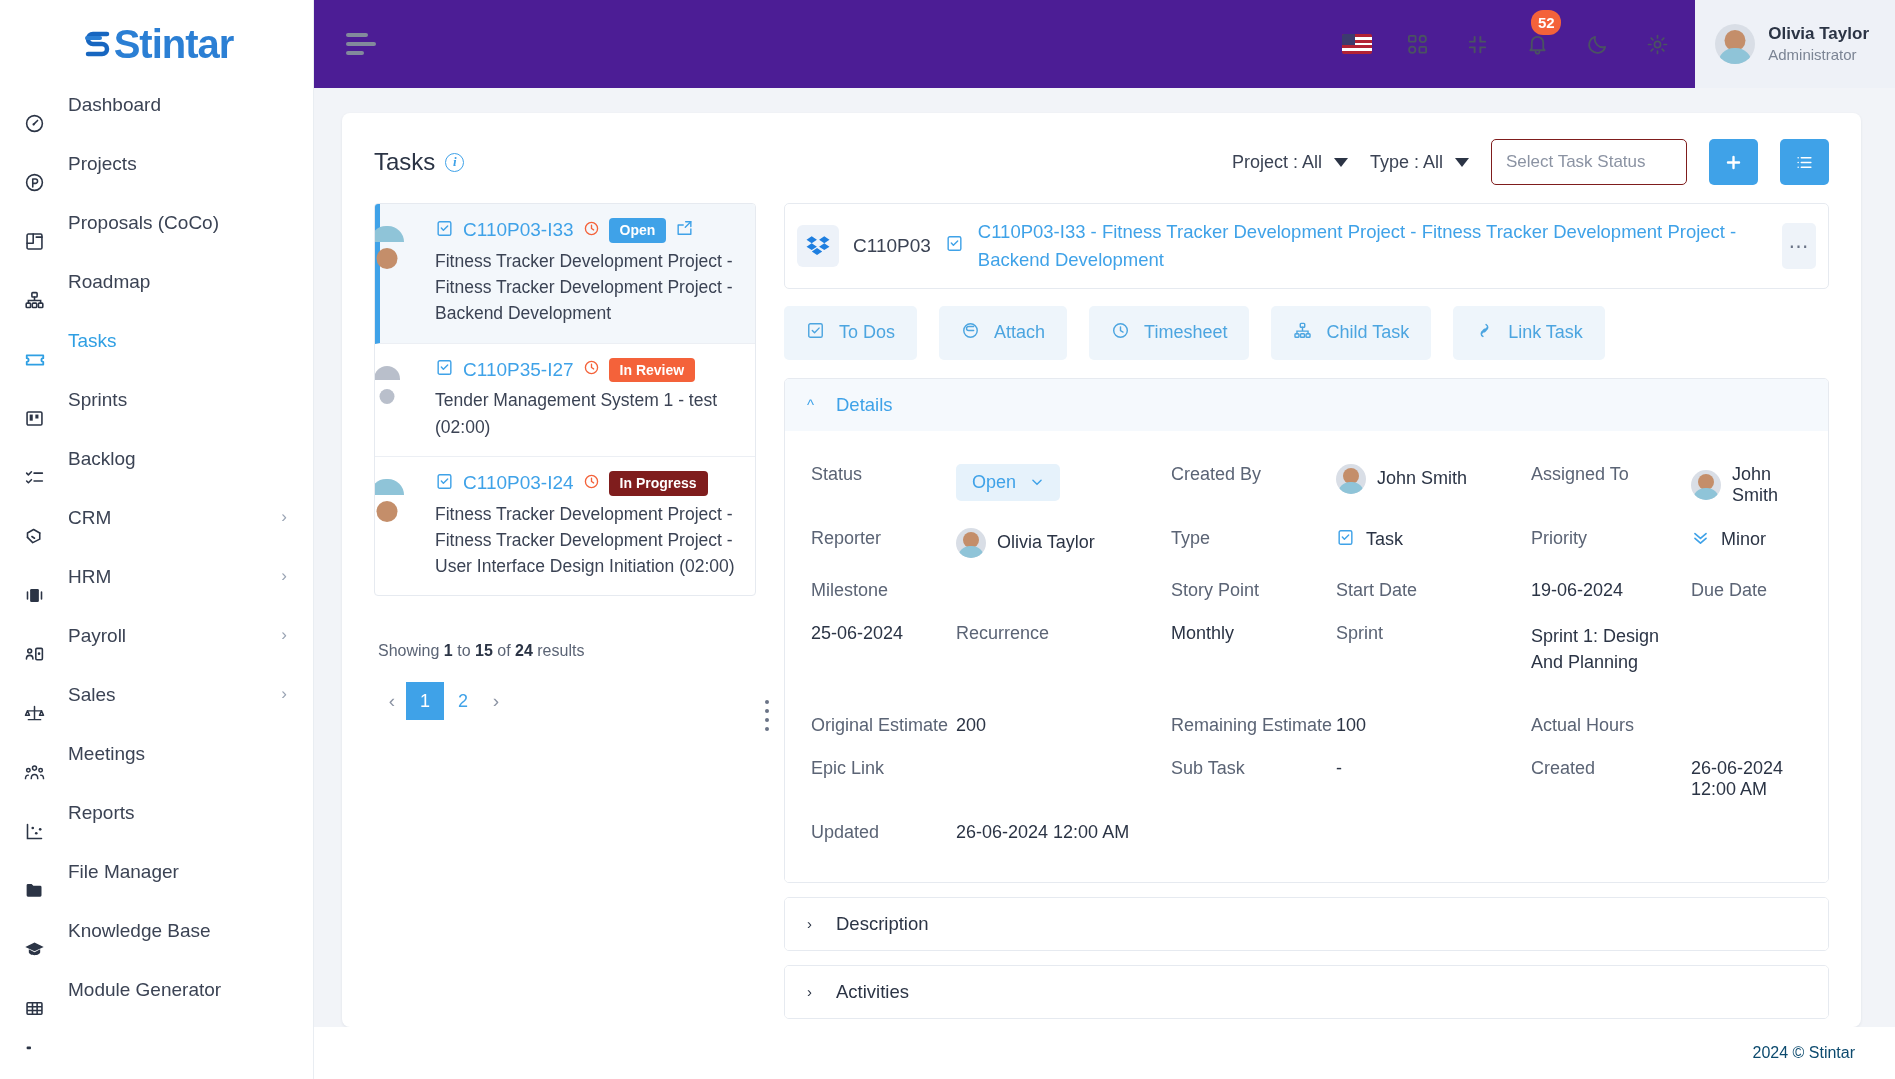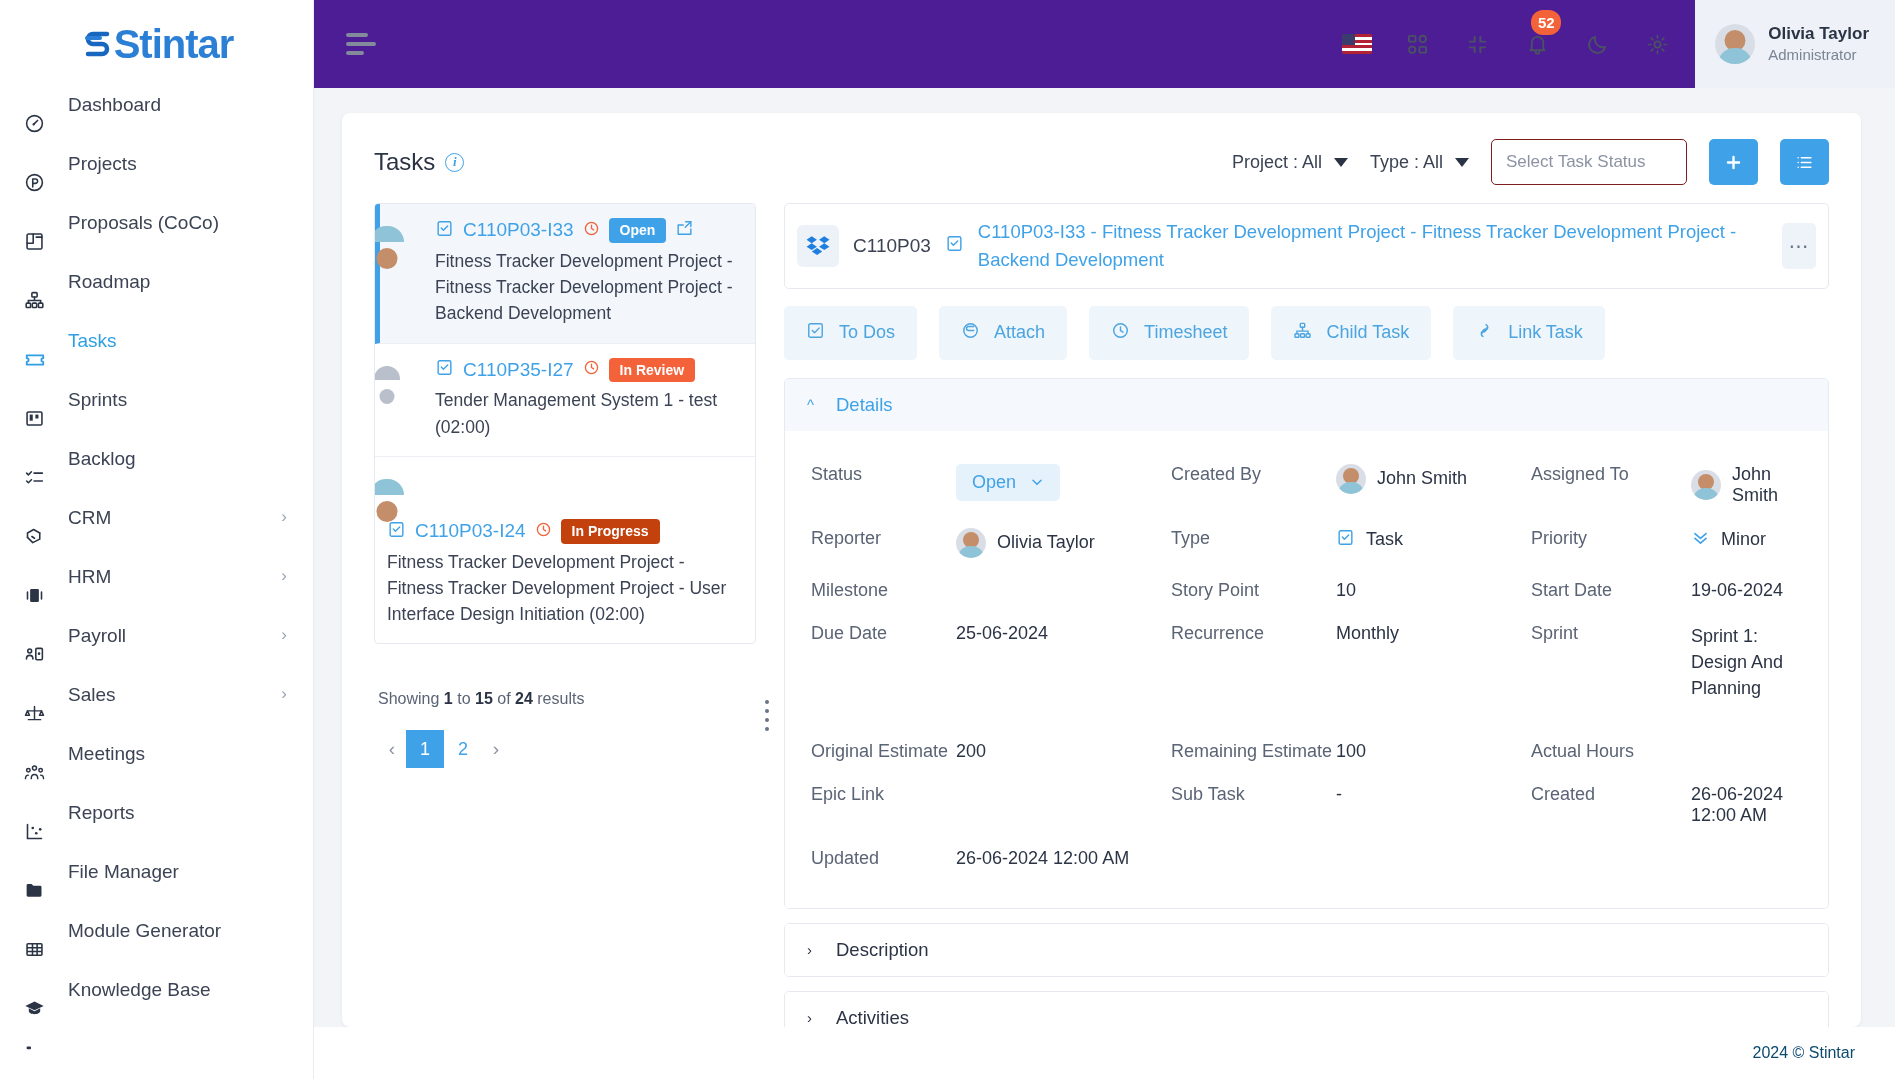--- a/index.html
+++ b/index.html
@@ -138,34 +138,34 @@
 
   
   .list-col { width: 396px; flex: 0 0 396px; display: flex; flex-direction: column; padding-left: 14px; gap: 12px; }
   .task-list {
     border: 1px solid #e6eaf0; border-radius: 4px; overflow: hidden; background: #fff;
   }
   .task-item {
     display: flex; padding: 14px 14px 16px 12px; gap: 10px;
     border-bottom: 1px solid #eceff4; cursor: pointer; position: relative;
   }
-  .task-item:last-child { border-bottom: none; flex-direction: column; }
+  .task-item:last-child { border-bottom: none; }
   .task-item.selected { background: #f3f7fb; border-left: 5px solid #3fa2e8; padding-left: 7px; }
   .task-av { width: 38px; flex: 0 0 38px; padding-top: 24px; }
   .task-av .avatar { width: 38px; height: 38px; flex: 0 0 38px; }
   .task-main { flex: 1; min-width: 0; }
   .task-row1 { display: flex; align-items: center; gap: 9px; margin-bottom: 5px; }
   .task-code { color: #3fa2e8; font-size: 19px; }
   .pill {
     font-size: 14px; font-weight: bold; color: #fff; border-radius: 4px;
     padding: 4px 11px; line-height: 1.2; white-space: nowrap;
   }
   .pill.open { background: #3fa2e8; }
   .pill.review { background: #f4623a; }
-  .pill.progress { background: #c2410c; }
+  .pill.progress { background: #7f1d1d; }
   .task-title { font-size: 17.5px; color: #3b4354; line-height: 1.5; }
   .list-foot { padding: 34px 0 0 4px; }
   .showing { font-size: 16px; color: #5b6475; }
   .showing b { color: #2b3445; }
   .pager { display: flex; align-items: center; gap: 0; margin-top: 22px; }
   .pg {
     min-width: 38px; height: 38px; display: flex; align-items: center; justify-content: center;
     font-size: 18px; color: #3fa2e8; cursor: pointer; background: transparent;
   }
   .pg.arrow { color: #8b93a3; font-size: 19px; min-width: 28px; }
@@ -402,36 +402,36 @@
         <span class="ico">
           <svg width="21" height="21" viewBox="0 0 24 24" fill="currentColor">
               <path d="M3 6a1.5 1.5 0 0 1 1.5-1.5h4.2l2 2.2h7.8A1.5 1.5 0 0 1 20 8.2v9.3a1.5 1.5 0 0 1-1.5 1.5h-14A1.5 1.5 0 0 1 3 17.5V6z"></path>
             </svg>
         </span>
         <span class="lbl">File Manager</span>
       </div>
 
       <div class="nav-item">
         <span class="ico">
-          <svg width="21" height="21" viewBox="0 0 24 24" fill="none" stroke="currentColor" stroke-width="1.8">
-              <rect x="3.5" y="5.5" width="17" height="13" rx="1"></rect>
-              <path d="M3.5 10h17M3.5 14.2h17M9.7 5.5v13M15 5.5v13"></path>
-            </svg>
-        </span>
-        <span class="lbl">Module Generator</span>
-      </div>
-
-      <div class="nav-item">
-        <span class="ico">
           <svg width="21" height="21" viewBox="0 0 24 24" fill="currentColor">
               <path d="M12 4 1.5 9 12 14l10.5-5L12 4z"></path>
               <path d="M5.5 11.8v3.4c0 1.8 3 3.3 6.5 3.3s6.5-1.5 6.5-3.3v-3.4L12 15l-6.5-3.2z"></path>
             </svg>
         </span>
         <span class="lbl">Knowledge Base</span>
+      </div>
+
+      <div class="nav-item">
+        <span class="ico">
+          <svg width="21" height="21" viewBox="0 0 24 24" fill="none" stroke="currentColor" stroke-width="1.8">
+              <rect x="3.5" y="5.5" width="17" height="13" rx="1"></rect>
+              <path d="M3.5 10h17M3.5 14.2h17M9.7 5.5v13M15 5.5v13"></path>
+            </svg>
+        </span>
+        <span class="lbl">Module Generator</span>
       </div>
 
       <div class="nav-item" style="height:24px;overflow:hidden">
         <span class="ico">
           <svg width="21" height="10" viewBox="0 0 24 10" fill="currentColor">
               <rect x="3" y="1" width="5" height="3" rx="1"></rect>
             </svg>
         </span>
       </div>
 
@@ -766,21 +766,20 @@
                         <svg width="19" height="19" viewBox="0 0 24 24" fill="none" stroke="#3fa2e8" stroke-width="2.1" stroke-linecap="round" stroke-linejoin="round">
                             <path d="M5 7l7 6 7-6M5 13l7 6 7-6"></path>
                           </svg>
                       </span>
                       <span>Minor</span>
                     </div>
 
                     <div class="f-lbl">Milestone</div>
                     <div class="f-val"></div>
                     <div class="f-lbl">Story Point</div>
-                    <div class="f-val">10</div>
                     <div class="f-lbl">Start Date</div>
                     <div class="f-val">19-06-2024</div>
 
                     <div class="f-lbl">Due Date</div>
                     <div class="f-val">25-06-2024</div>
                     <div class="f-lbl">Recurrence</div>
                     <div class="f-val">Monthly</div>
                     <div class="f-lbl">Sprint</div>
                     <div class="f-val" style="display:block;line-height:1.45">Sprint 1: Design And Planning</div>
 

